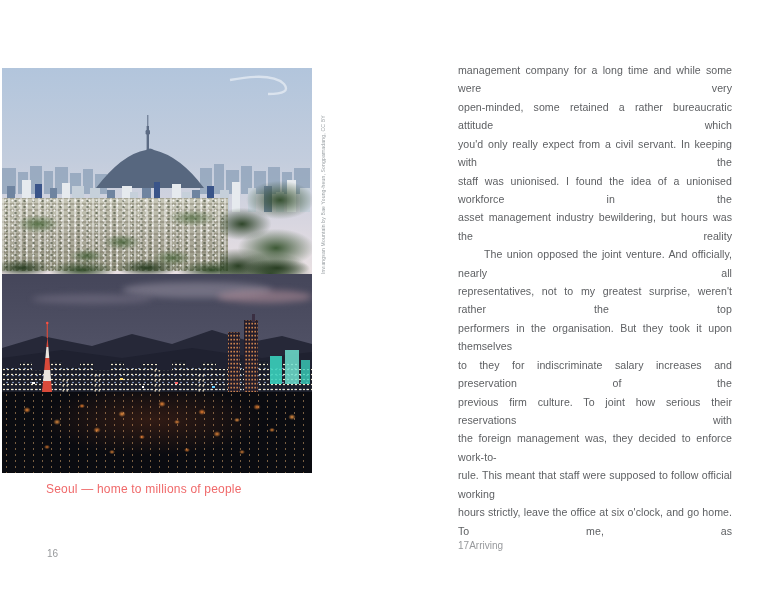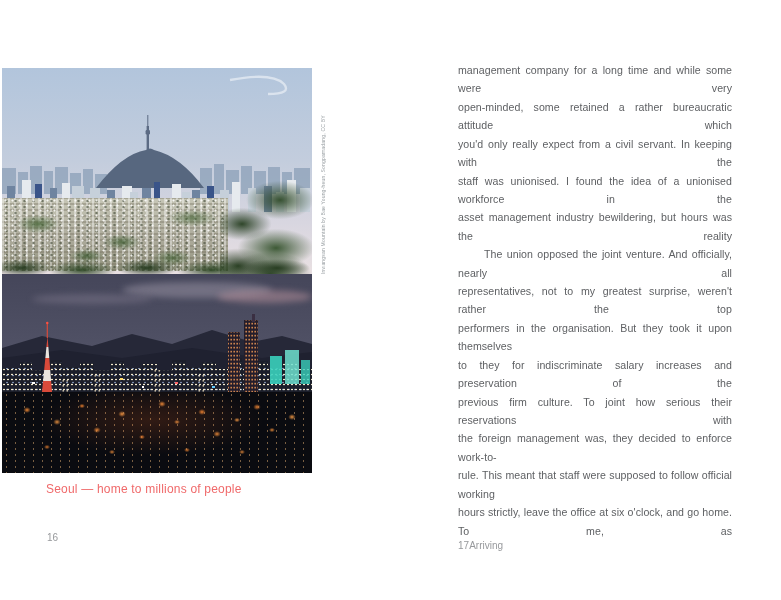--- a/index.html
+++ b/index.html
@@ -80,21 +80,21 @@
       radial-gradient(4px 3px at 240px 60px, rgba(255,150,60,.8), transparent 75%),
       radial-gradient(circle, rgba(255,195,125,.45) .5px, transparent 1.1px);
     background-size:auto,auto,auto,auto,auto,auto,auto,auto,auto,auto,auto,auto,auto,auto,auto,auto,auto,auto,auto,9px 6px;}
   
   .credit{position:absolute;left:320px;top:274px;width:146px;height:7px;
     transform:rotate(-90deg);transform-origin:0 0;
     font-size:5px;letter-spacing:.2px;color:#9aa0a4;white-space:nowrap;}
   .caption{position:absolute;left:46px;top:482px;font-size:12px;
     color:var(--caption,#f0696a);letter-spacing:.2px;}
   .folio{font-size:10px;color:var(--footer,#97999c);}
-  .folio-left{position:absolute;left:47px;top:532px;}
+  .folio-left{position:absolute;left:47px;top:548px;}
   
   .bodytext{position:absolute;left:458px;top:61px;width:274px;
     font-size:10.6px;line-height:18.42px;color:var(--body,#5d5f62);letter-spacing:.05px;}
   .line{text-align:justify;text-align-last:justify;white-space:normal;}
   .line.plain{text-align-last:left;}
   .line.indent{text-indent:26px;}
   .footer-row{position:absolute;left:458px;top:540px;width:274px;display:flex;
     font-size:10px;color:var(--footer,#97999c);}
 </style>
 </head>

